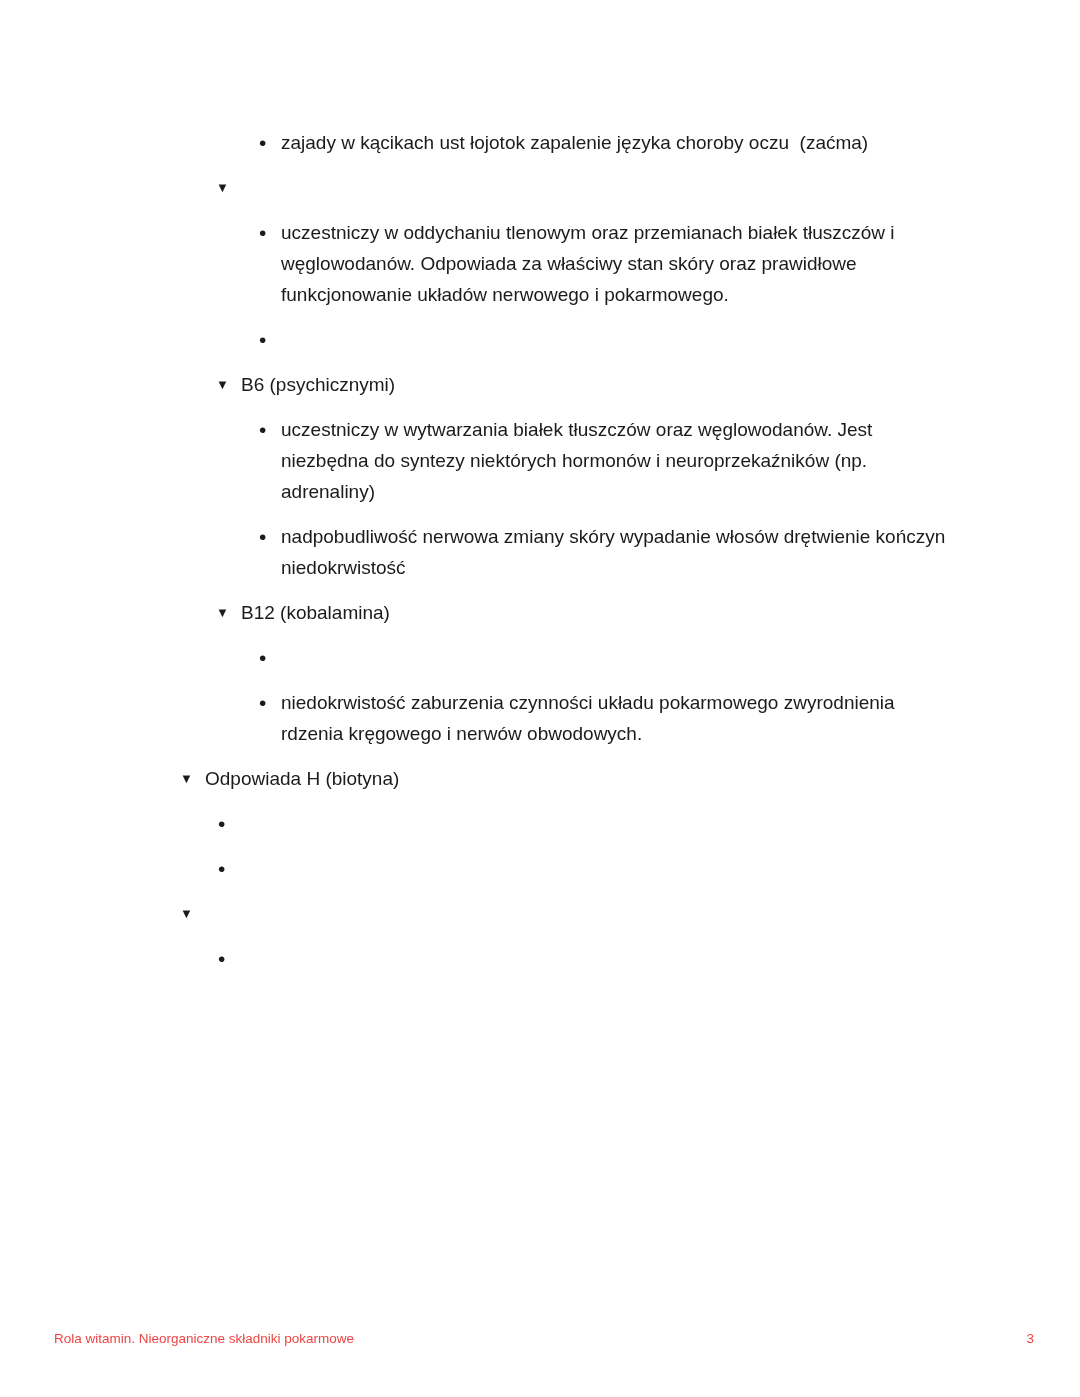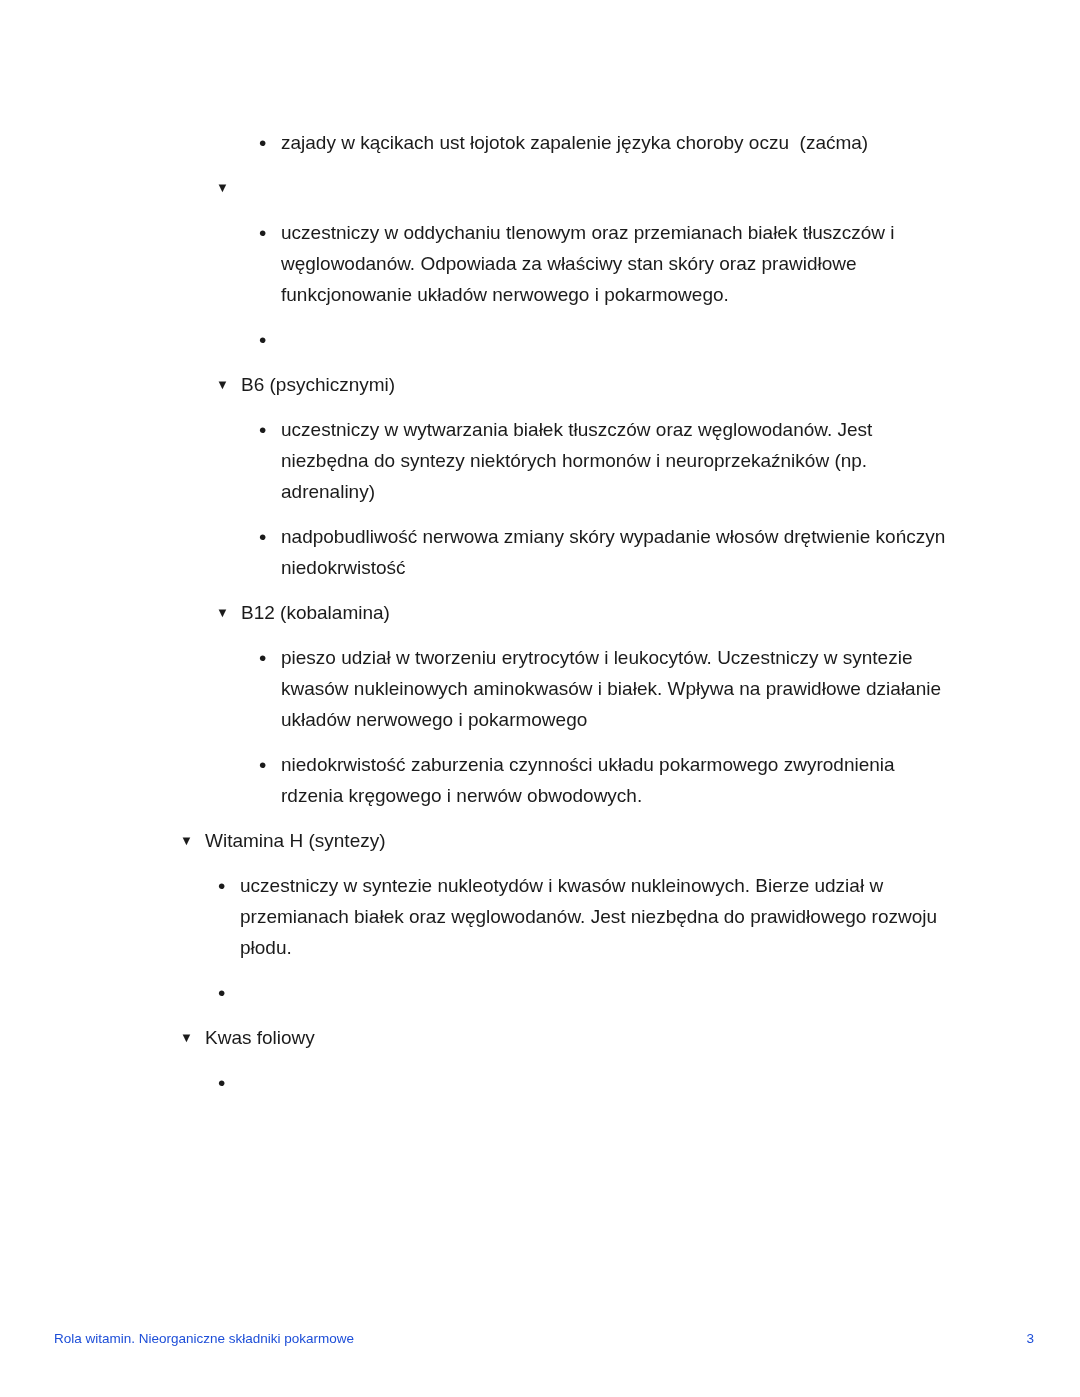--- a/index.html
+++ b/index.html
@@ -53,21 +53,21 @@
 
   .footer {
     position: absolute;
     left: 54px;
     right: 46px;
     bottom: 50px;
     display: flex;
     justify-content: space-between;
     align-items: baseline;
     font-size: 13.5px;
-    color: #1d4ed8;
+    color: #ef4444;
     line-height: 16px;
   }
 </style>
 </head>
 <body>
 
 <div class="doc">
 
   <div class="item bullet b3">
     <span class="marker bullet-marker">•</span>
@@ -102,45 +102,42 @@
     <span class="text">nadpobudliwość nerwowa zmiany skóry wypadanie włosów drętwienie kończyn niedokrwistość</span>
   </div>
 
   <div class="item toggle t2">
     <span class="marker toggle-marker">▼</span>
     <span class="text">B12 (kobalamina)</span>
   </div>
 
   <div class="item bullet b3">
     <span class="marker bullet-marker">•</span>
-    <span class="text">pieszo udział w tworzeniu erytrocytów i leukocytów. Uczestniczy w syntezie kwasów nukleinowych aminokwasów i białek. Wpływa na prawidłowe działanie układów nerwowego i pokarmowego</span>
   </div>
 
   <div class="item bullet b3">
     <span class="marker bullet-marker">•</span>
     <span class="text">niedokrwistość zaburzenia czynności układu pokarmowego zwyrodnienia rdzenia kręgowego i nerwów obwodowych.</span>
   </div>
 
   <div class="item toggle t1">
     <span class="marker toggle-marker">▼</span>
-    <span class="text">Witamina H (syntezy)</span>
+    <span class="text">Odpowiada H (biotyna)</span>
   </div>
 
   <div class="item bullet b2">
     <span class="marker bullet-marker">•</span>
-    <span class="text">uczestniczy w syntezie nukleotydów i kwasów nukleinowych. Bierze udział w przemianach białek oraz węglowodanów. Jest niezbędna do prawidłowego rozwoju płodu.</span>
   </div>
 
   <div class="item bullet b2">
     <span class="marker bullet-marker">•</span>
   </div>
 
   <div class="item toggle t1">
     <span class="marker toggle-marker">▼</span>
-    <span class="text">Kwas foliowy</span>
   </div>
 
   <div class="item bullet b2">
     <span class="marker bullet-marker">•</span>
   </div>
 
 </div>
 
 <div class="footer">
   <span>Rola witamin. Nieorganiczne składniki pokarmowe</span>

